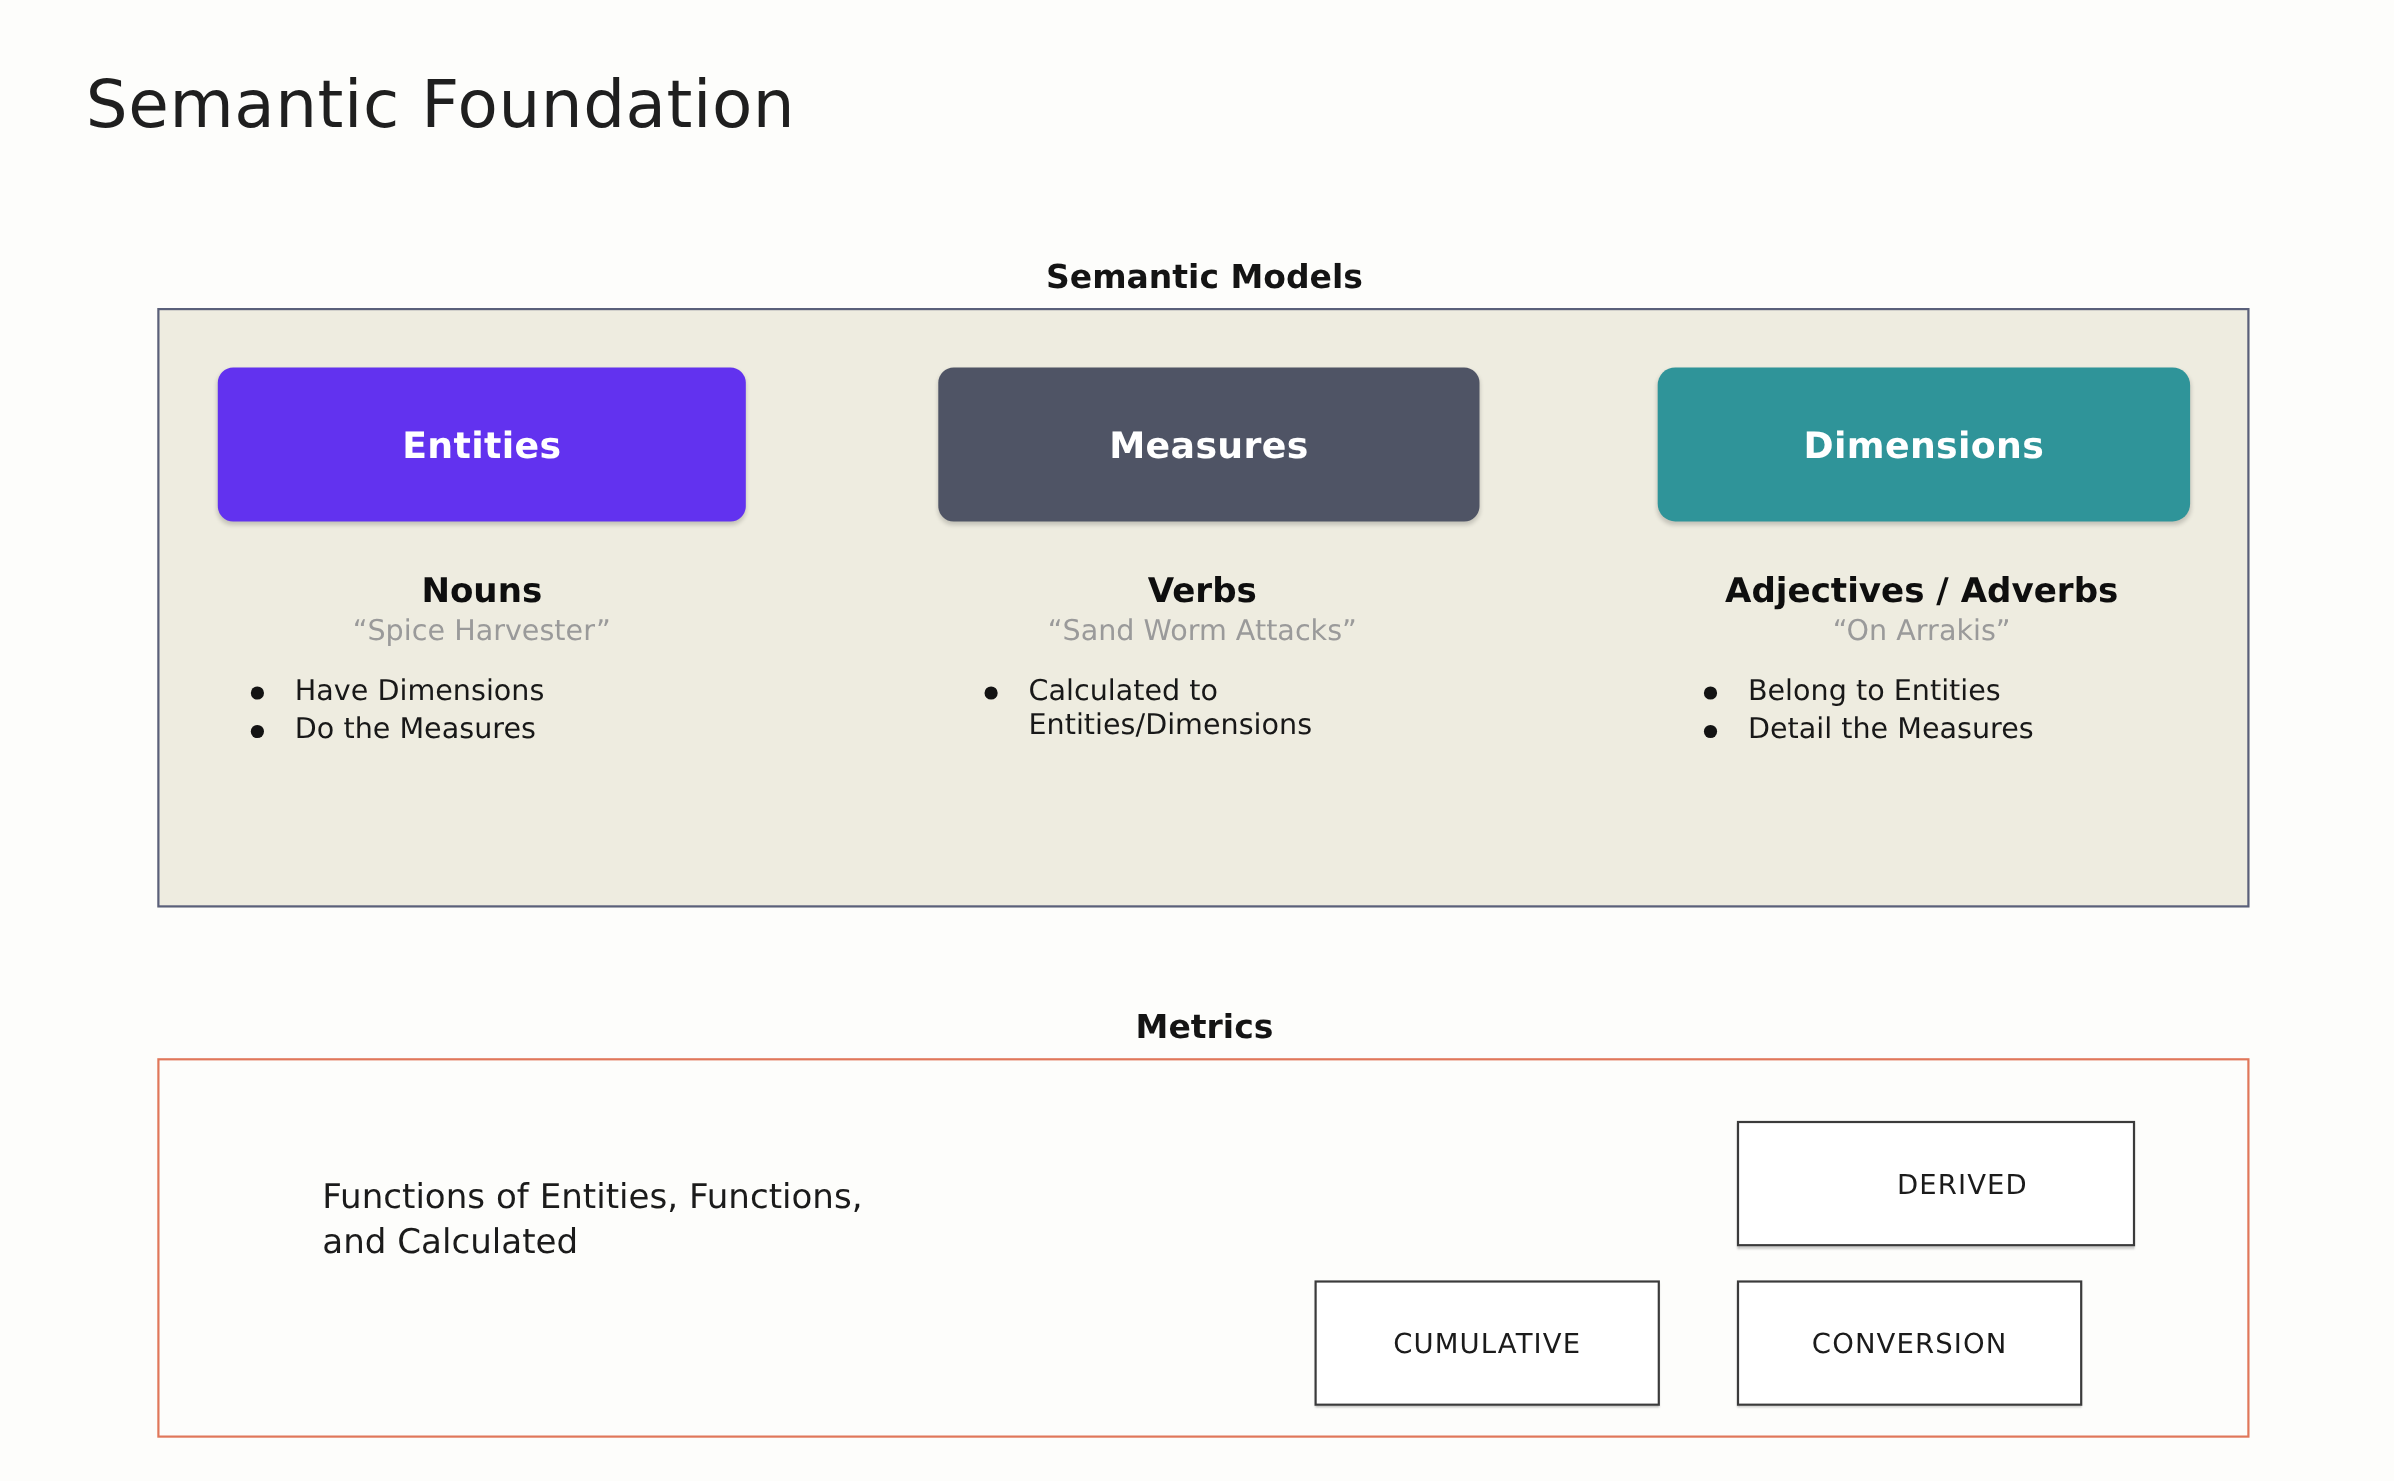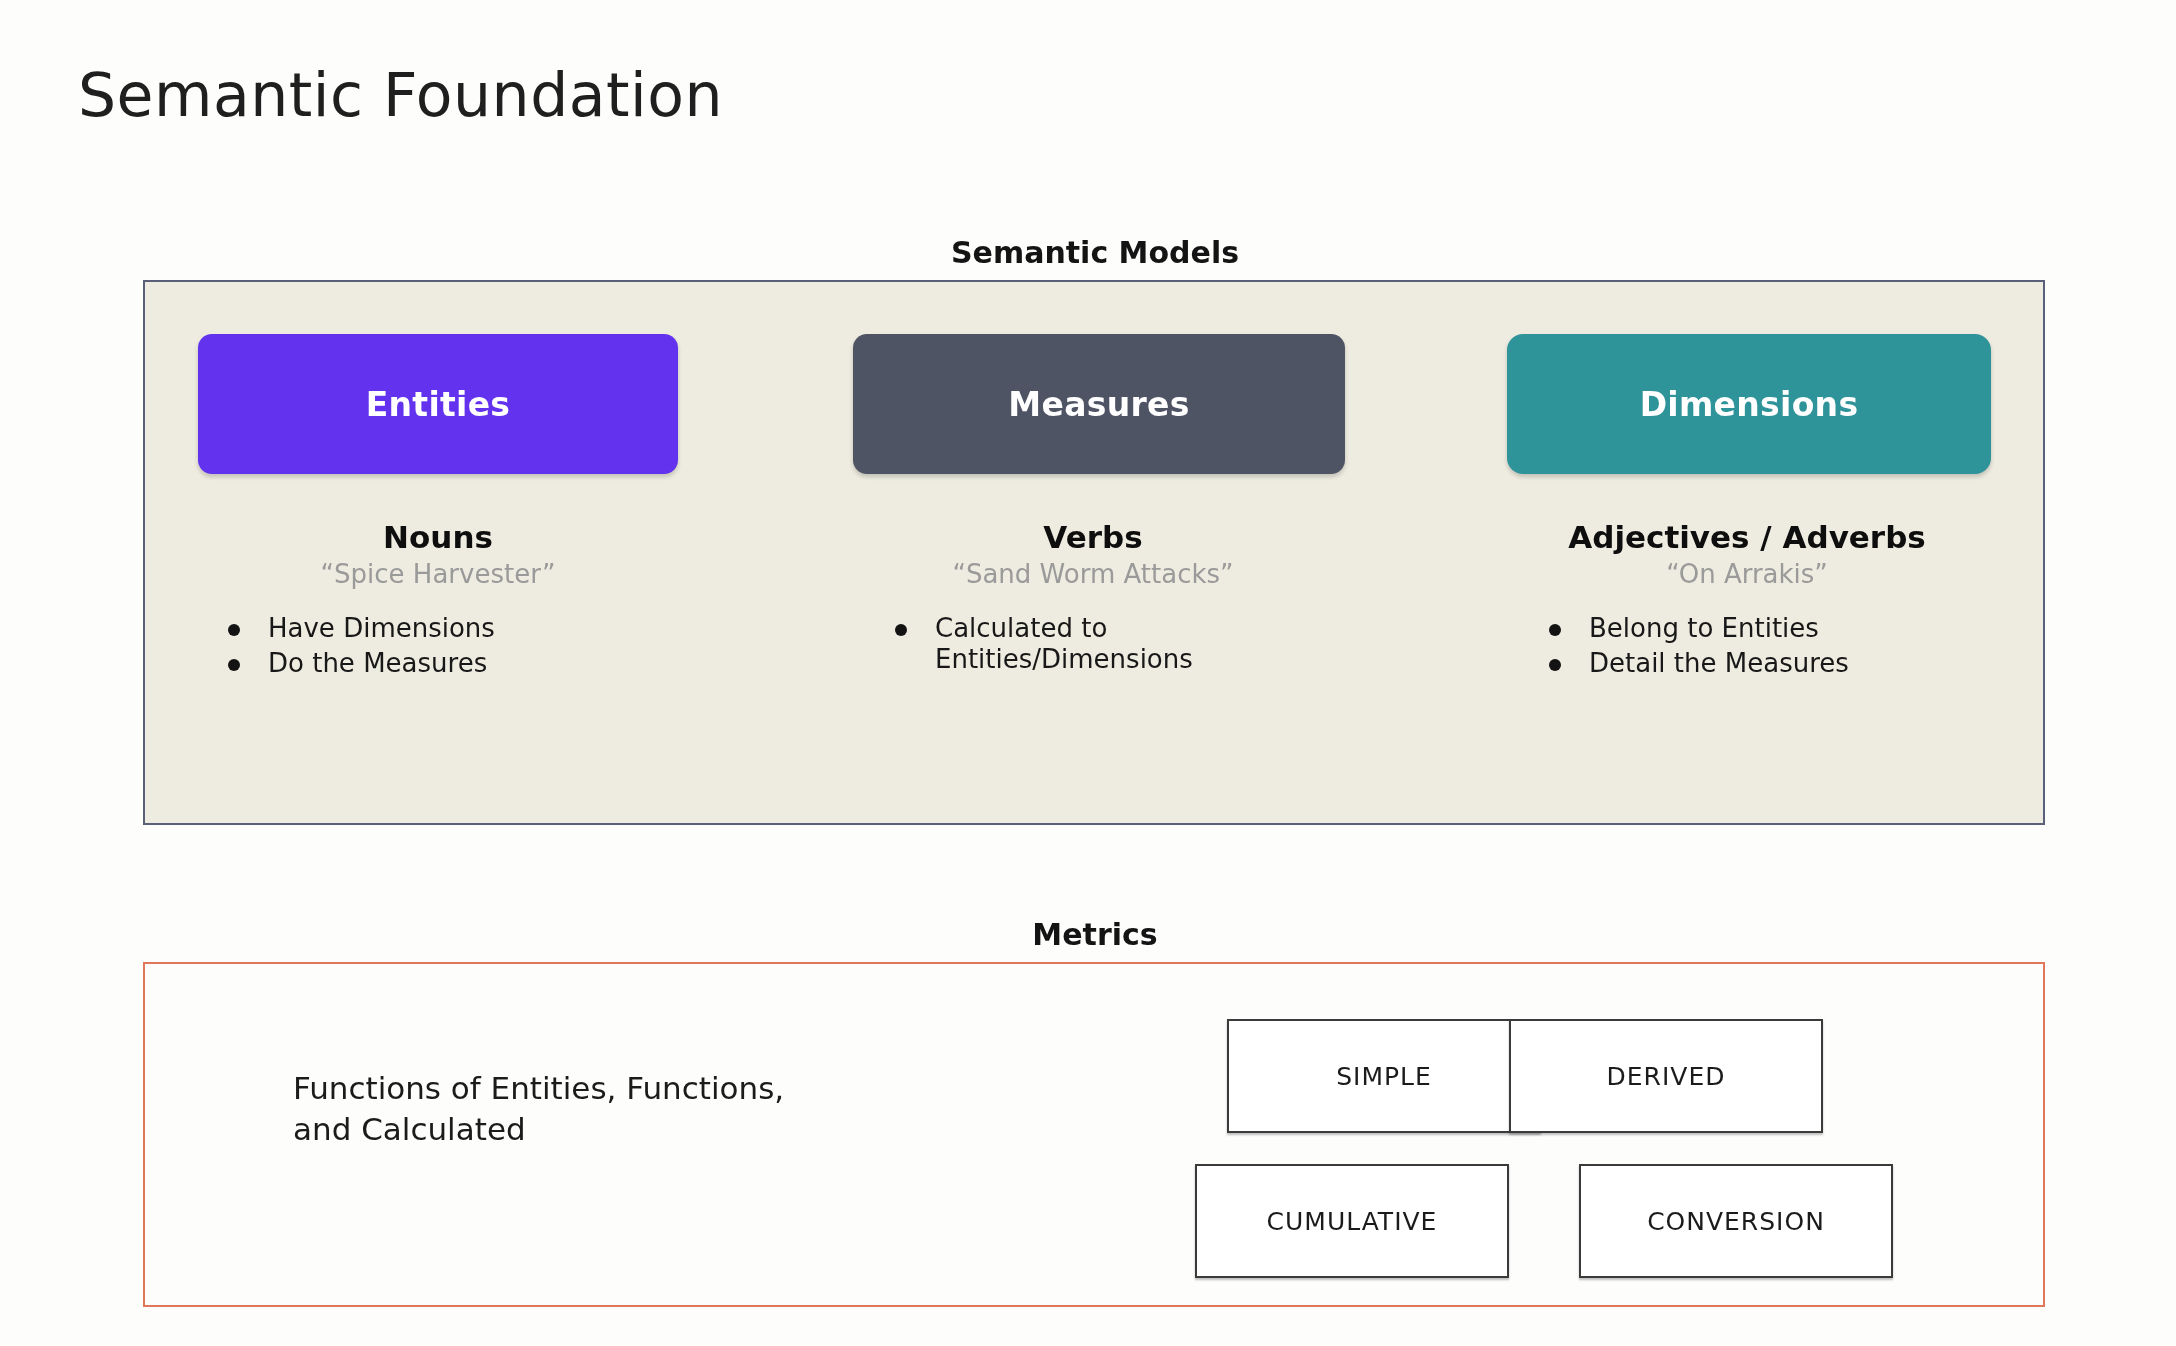--- a/index.html
+++ b/index.html
@@ -168,21 +168,21 @@
     border: 2px solid #3b3b3b;
     display: flex;
     align-items: center;
     justify-content: center;
     font-size: 25px;
     letter-spacing: 1px;
     color: #1b1b1b;
     box-shadow: 0 2px 2px rgba(0,0,0,0.25);
   }
   #metric-0 { left: 1082px; top: 55px; }
-  #metric-1 { left: 1364px; top: 55px; }
+  #metric-1 { left: 1434px; top: 55px; padding-left: 48px; }
   #metric-2 { left: 1050px; top: 200px; }
   #metric-3 { left: 1434px; top: 200px; }
 </style>
 </head>
 <body>
 
 <div id="slide">
 
   <div id="page-title">Semantic Foundation</div>
 
@@ -240,19 +240,18 @@
   </div>
 
   <div id="metrics-label">Metrics</div>
 
   <div id="metrics-panel">
     <div id="metrics-desc">
       <span>Functions of Entities, Functions,</span><br>
       <span>and Calculated</span>
     </div>
 
-    <div class="metric-box" id="metric-0">SIMPLE</div>
     <div class="metric-box" id="metric-1">DERIVED</div>
     <div class="metric-box" id="metric-2">CUMULATIVE</div>
     <div class="metric-box" id="metric-3">CONVERSION</div>
   </div>
 
 </div>
 
 </body></html>

